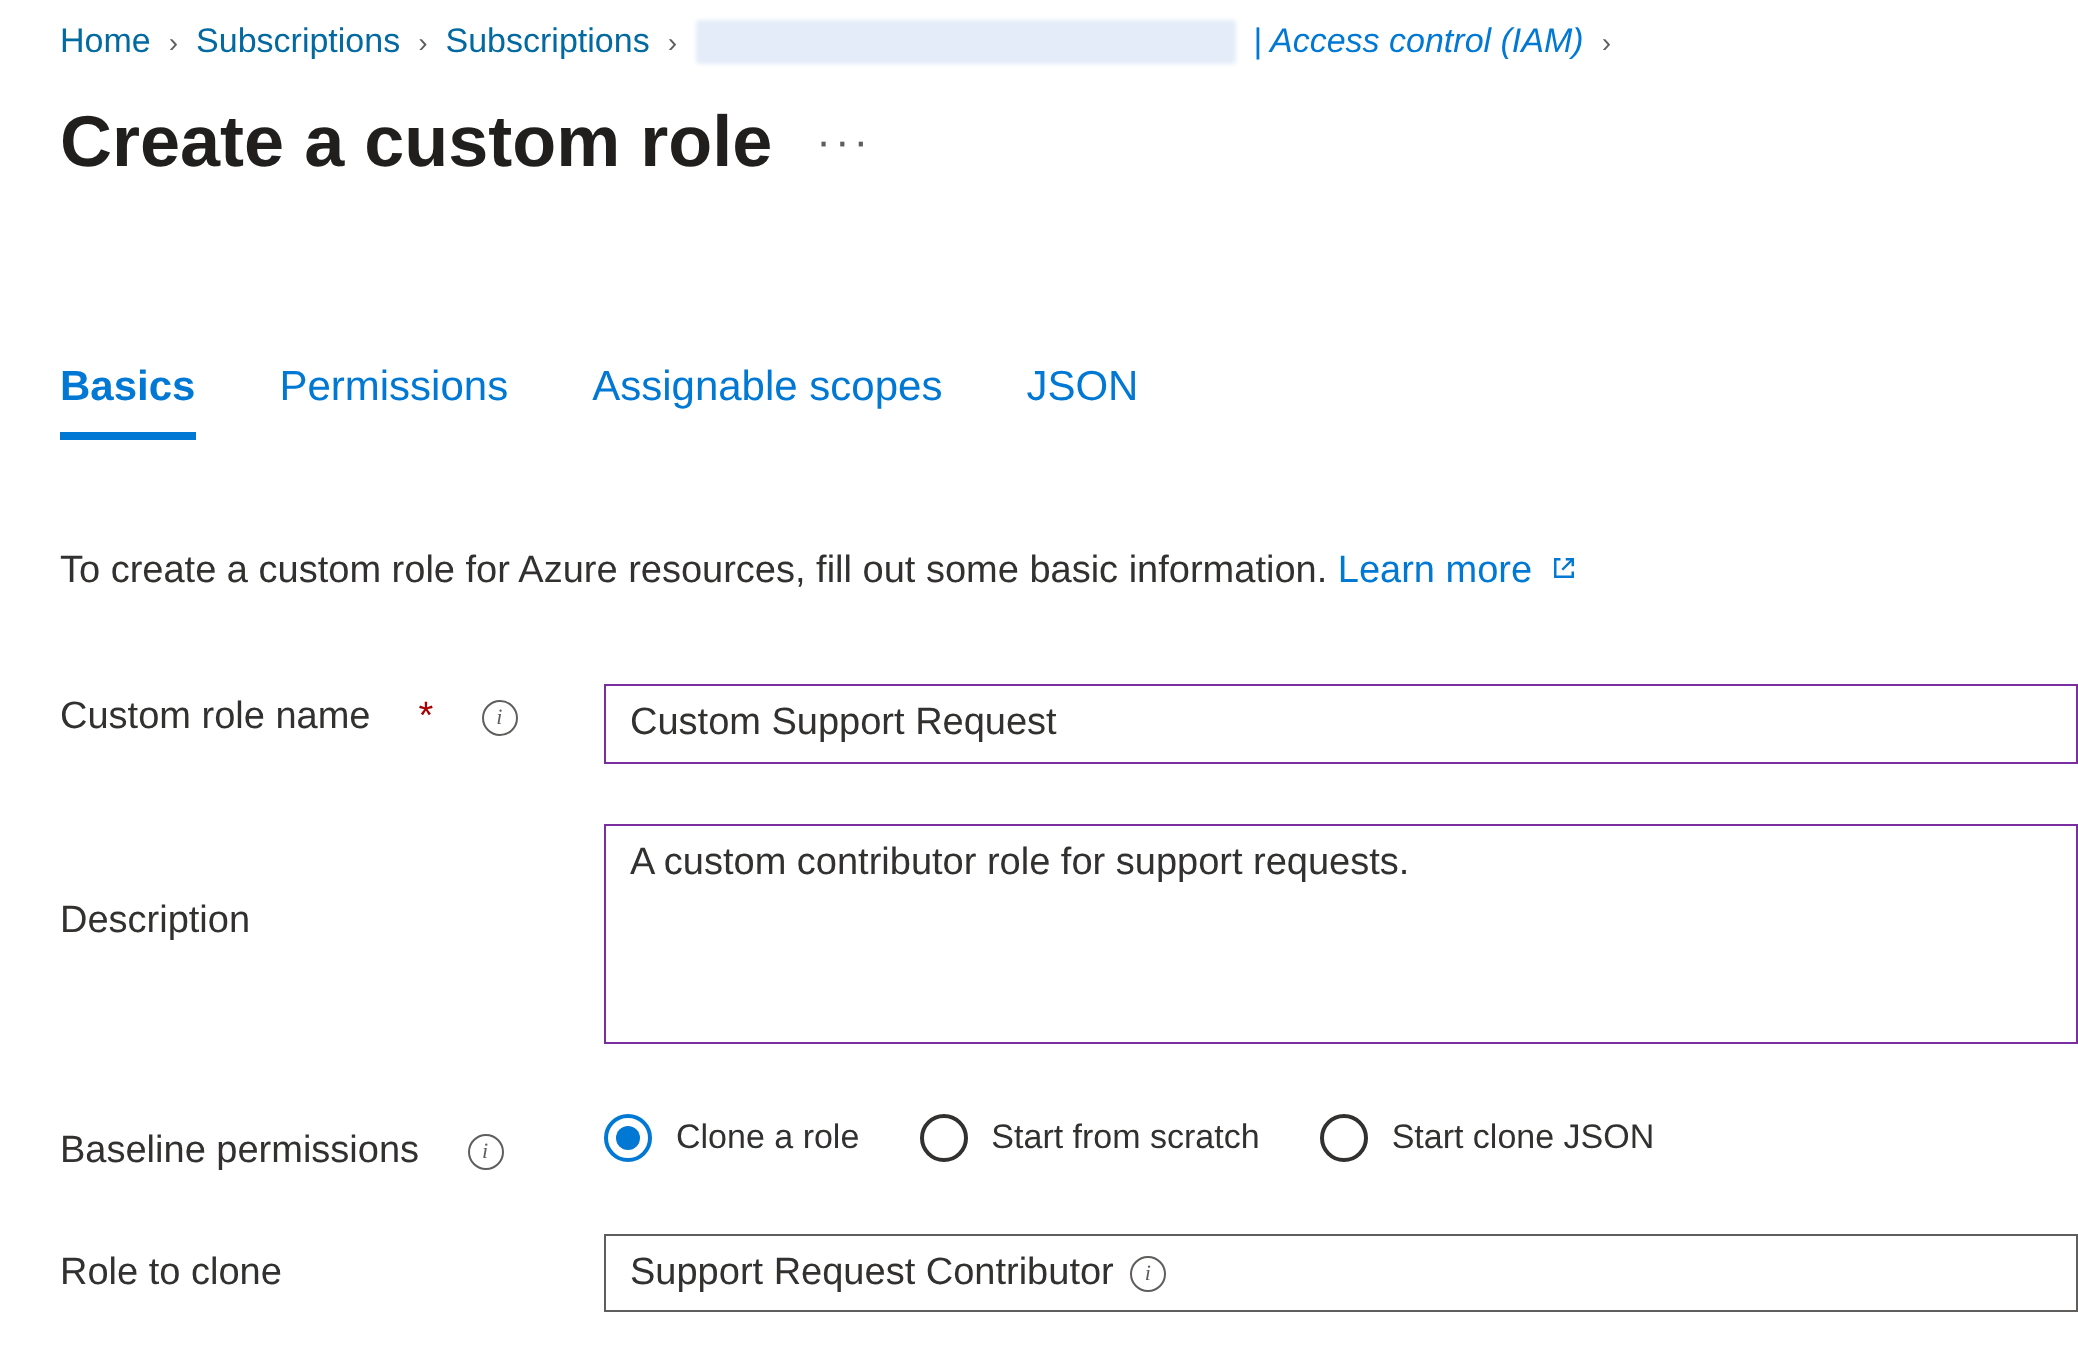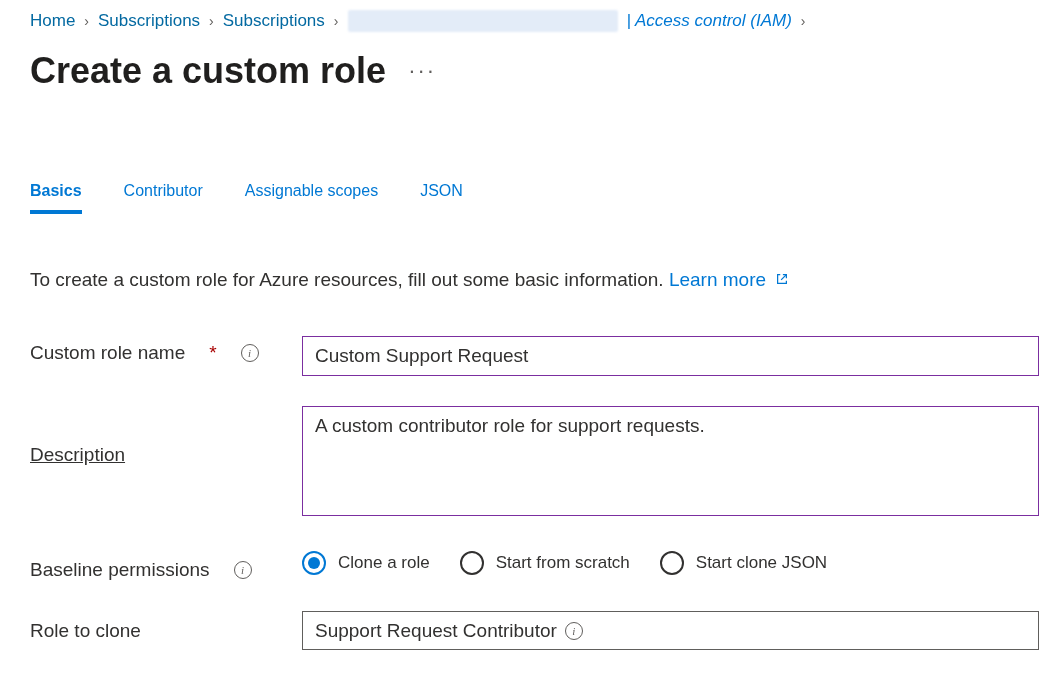--- a/index.html
+++ b/index.html
@@ -31,21 +31,21 @@
     background: #e3ecf8;
     filter: blur(1px);
     border-radius: 2px;
   }
   .breadcrumb .iam { color: #0078d4; cursor: pointer; font-style: italic; }
   .title-row { display: flex; align-items: center; gap: 22px; margin-bottom: 90px; }
   h1 { font-size: 36px; font-weight: 600; color: #201f1e; }
   .ellipsis { font-size: 22px; color: #605e5c; cursor: pointer; letter-spacing: 2px; }
   .tabs { display: flex; gap: 42px; border-bottom: none; margin-bottom: 55px; }
   .tab {
-    font-size: 16px;
+    font-size: 21px;
     color: #0078d4;
     cursor: pointer;
     padding-bottom: 10px;
     font-weight: 400;
   }
   .tab.active {
     color: #0078d4;
     font-weight: 600;
     border-bottom: 4px solid #0078d4;
   }
@@ -131,21 +131,21 @@
     border-radius: 50%;
   }
   .select-box {
     border: 1px solid #605e5c;
     height: 39px;
     display: flex;
     align-items: center;
     gap: 8px;
   }
   .row-baseline .label-col { padding-top: 8px; }
-  .row-desc .label-col { padding-top: 38px; text-decoration: underline; }
+  .row-desc .label-col { padding-top: 38px; }
 </style>
 </head>
 <body>
 
 <div class="breadcrumb">
   <span class="crumb">Home</span>
   <span class="chev">›</span>
   <span class="crumb">Subscriptions</span>
   <span class="chev">›</span>
   <span class="crumb">Subscriptions</span>
@@ -155,21 +155,21 @@
   <span class="chev">›</span>
 </div>
 
 <div class="title-row">
   <h1>Create a custom role</h1>
   <span class="ellipsis">···</span>
 </div>
 
 <div class="tabs">
   <div class="tab active">Basics</div>
-  <div class="tab">Contributor</div>
+  <div class="tab">Permissions</div>
   <div class="tab">Assignable scopes</div>
   <div class="tab">JSON</div>
 </div>
 
 <div class="helper">
   <span>To create a custom role for Azure resources, fill out some basic information.</span>
   <span class="link">
     <span>Learn more</span>
     <svg class="ext-icon" viewBox="0 0 16 16" fill="none" stroke="#0078d4" stroke-width="1.4">
       <path d="M6 3H3v10h10v-3"></path>

